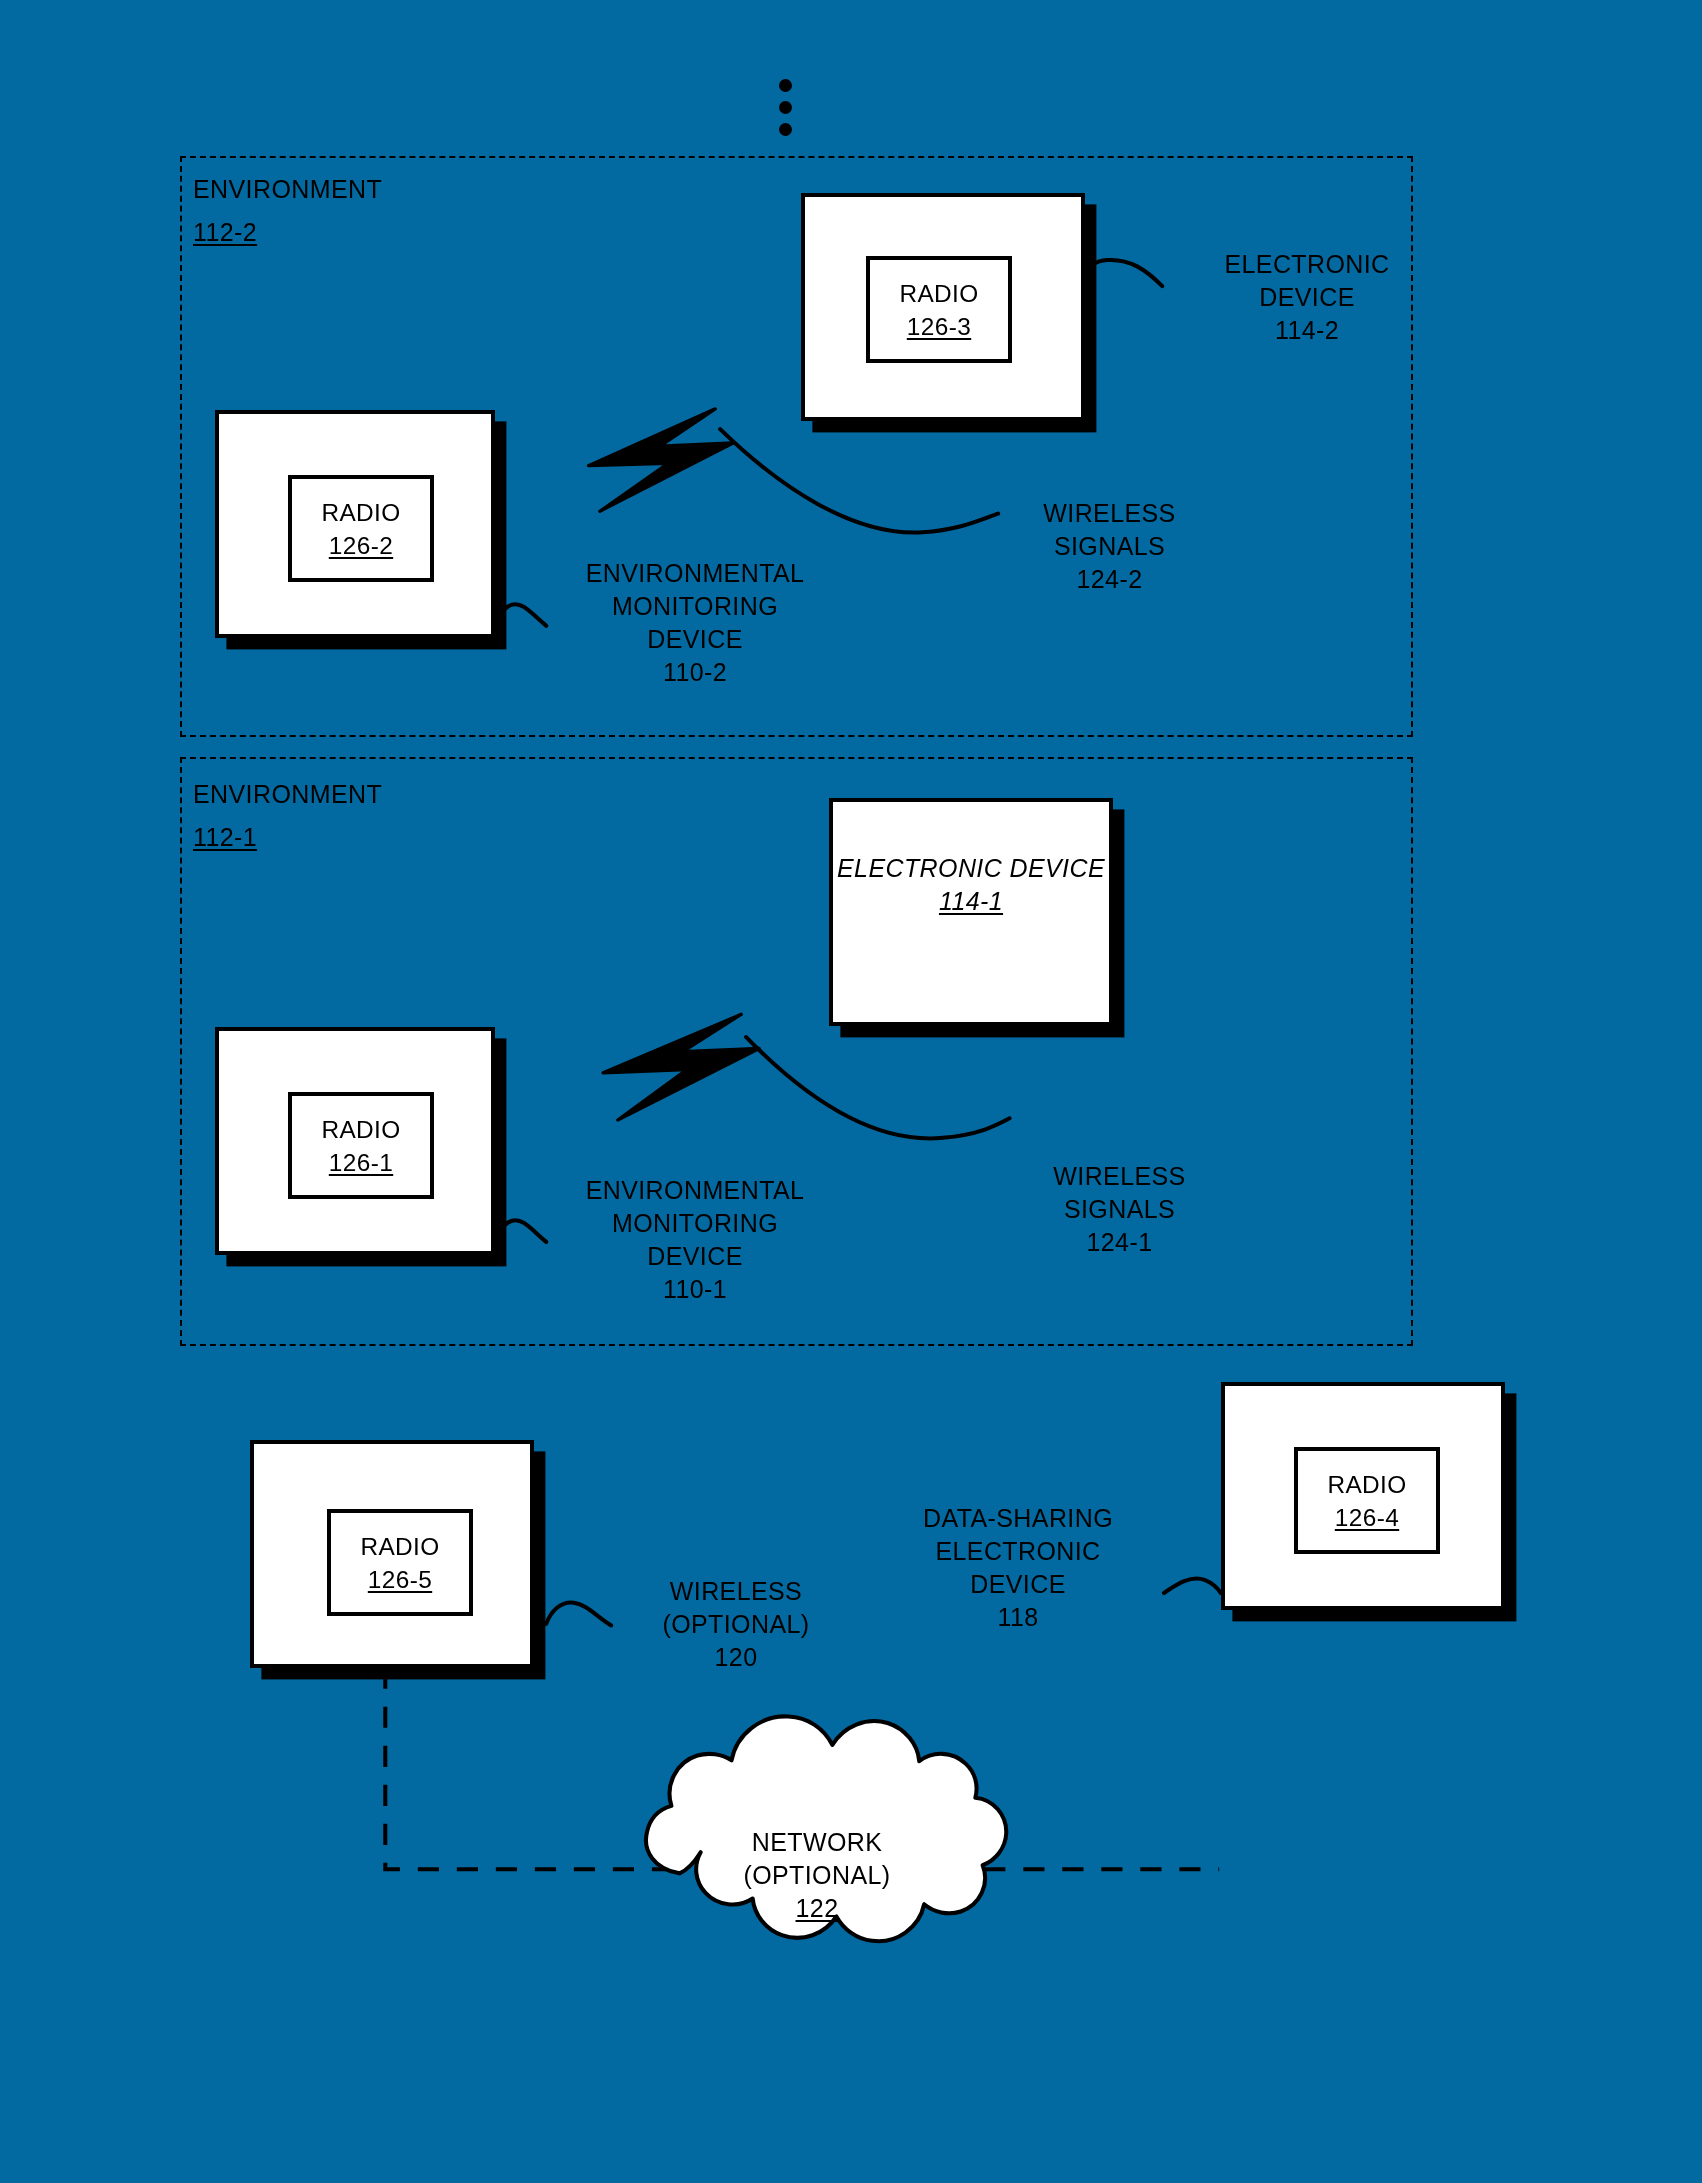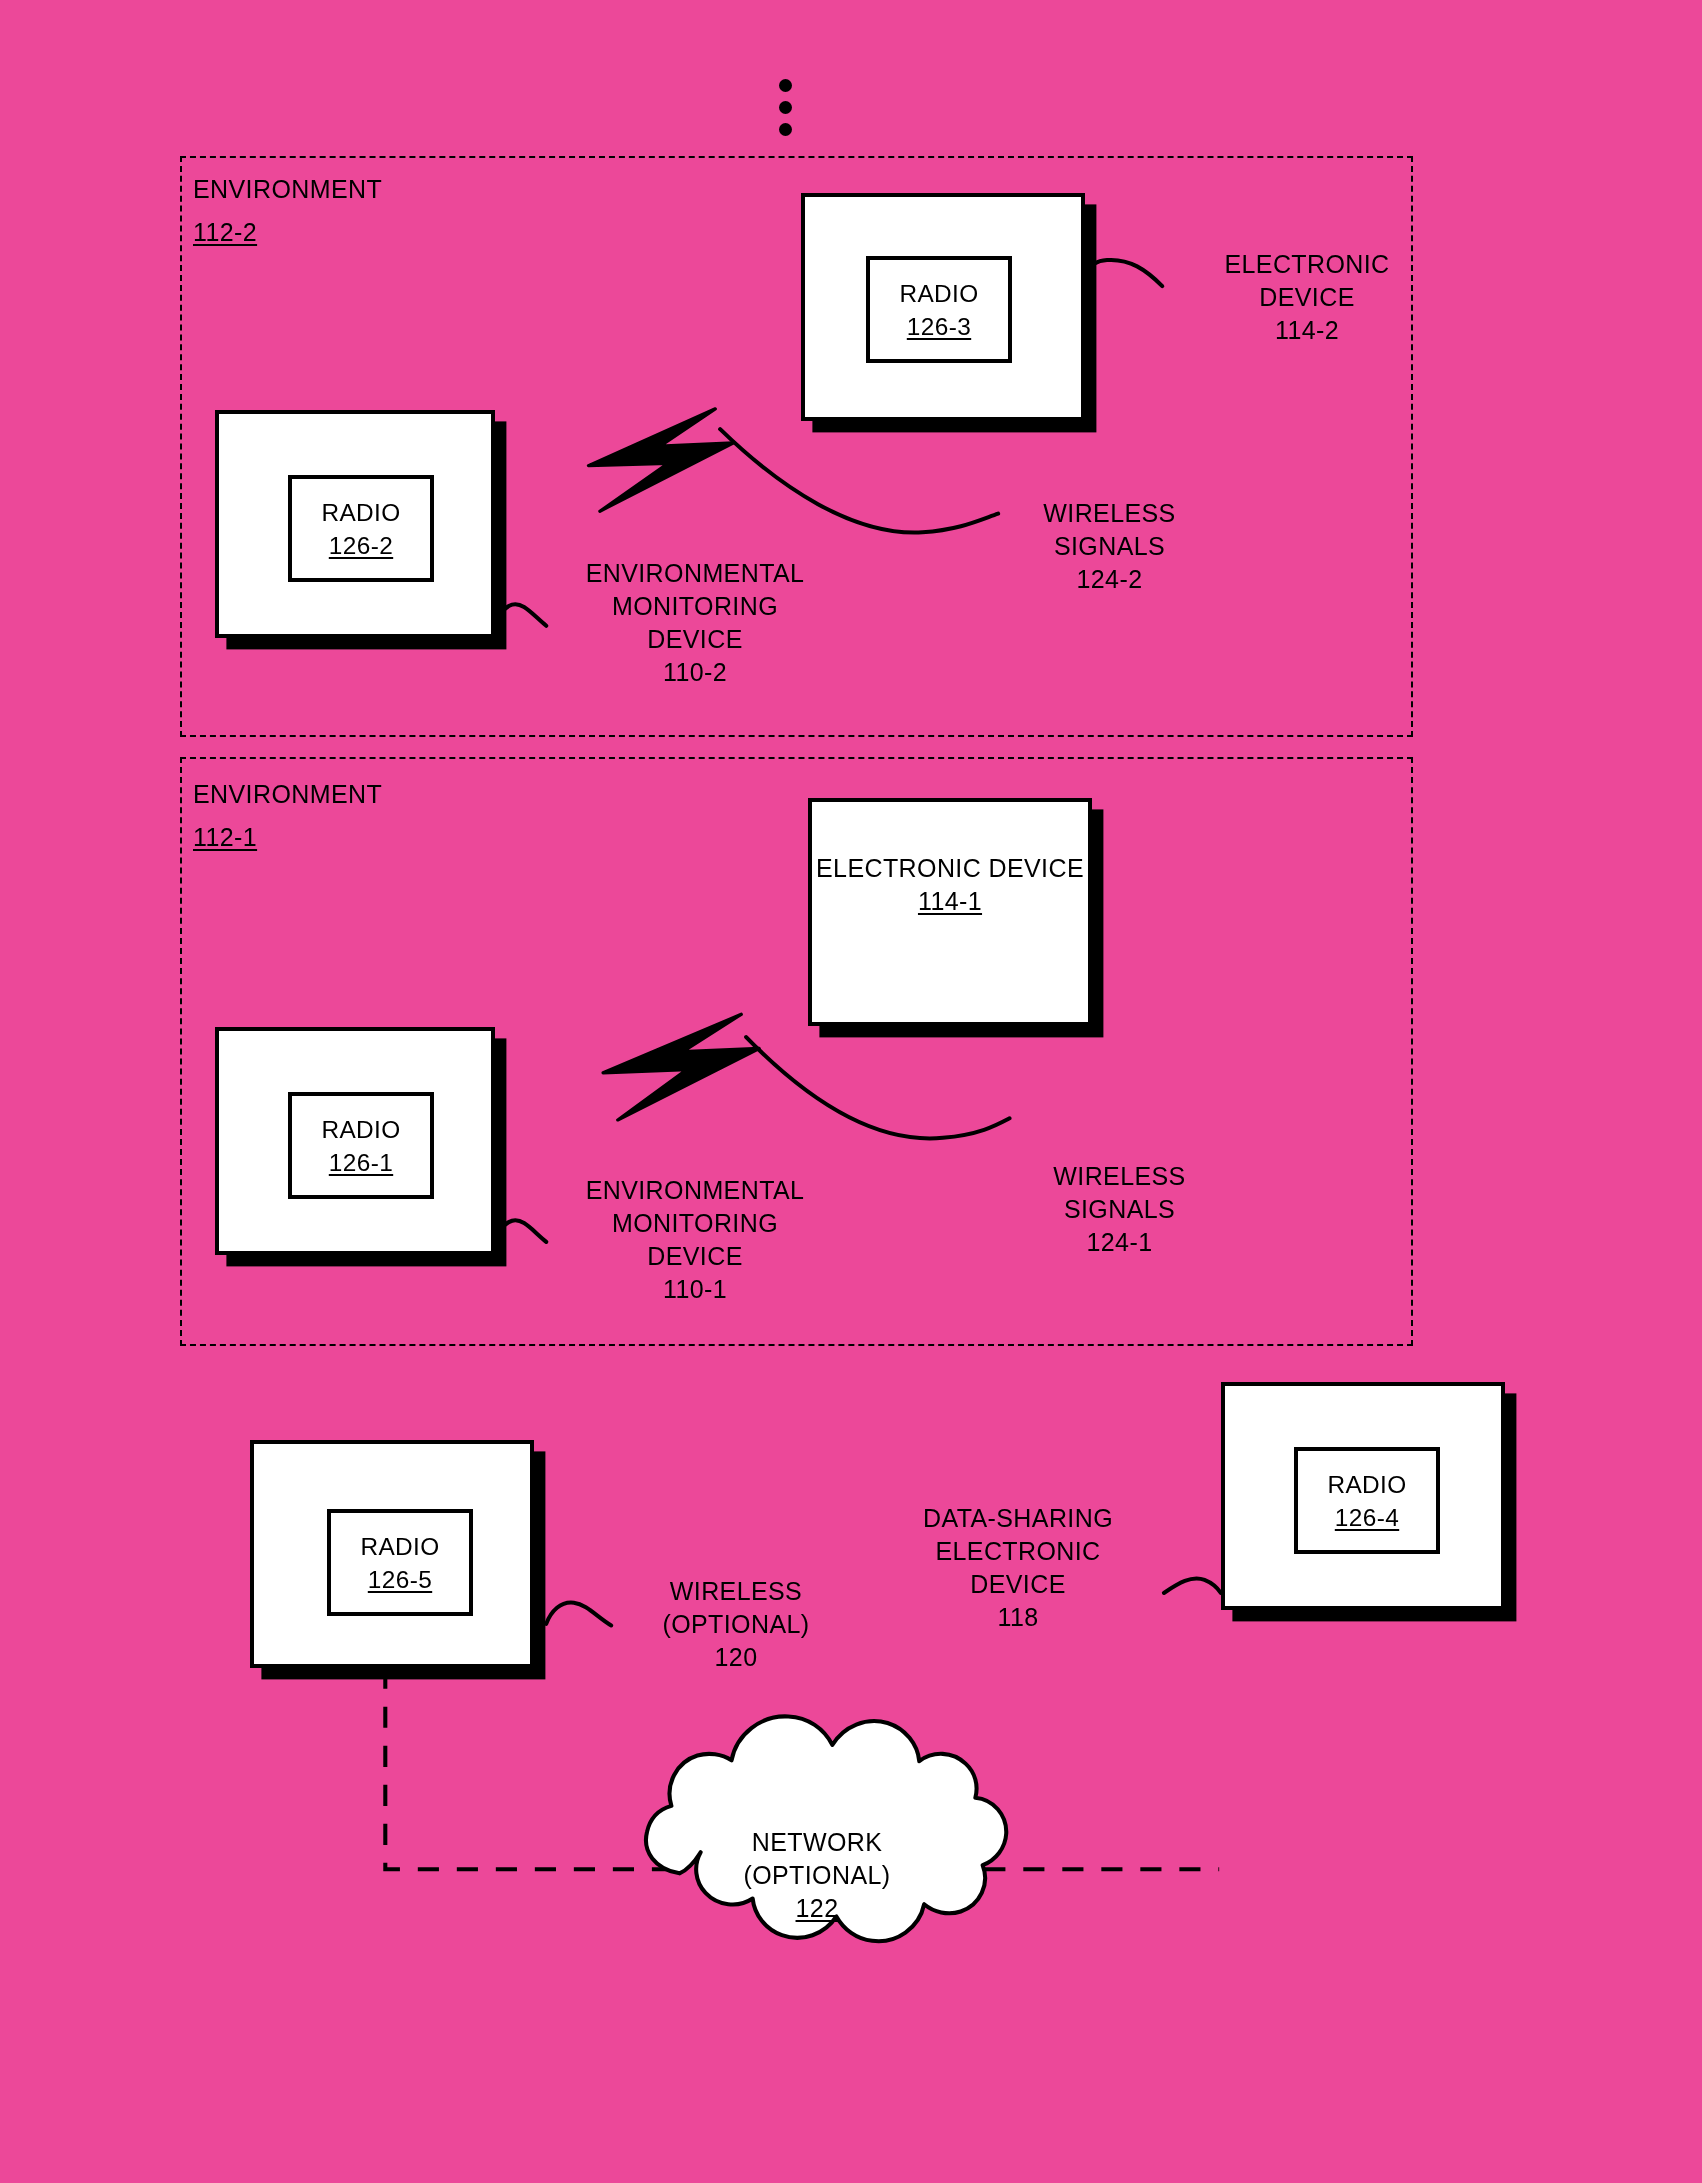--- a/index.html
+++ b/index.html
@@ -8,21 +8,21 @@
     background: #ffffff;
   }
   body {
     font-family: "Liberation Sans", sans-serif;
     color: #000000;
   }
   #page {
     position: relative;
     width: 1702px;
     height: 2183px;
-    background: #ec4899;
+    background: #0369a1;
     overflow: hidden;
   }
 
   
   .env-box {
     position: absolute;
     border: 2.4px dashed #000;
     background: transparent;
   }
   .env-label {
@@ -181,21 +181,21 @@
     <span>124-2</span>
   </div>
 
   <div class="env-box" style="left:180px; top:757px; width:1229px; height:585px;"></div>
 
   <div class="env-label" style="left:193px; top:778px;">
     <span>ENVIRONMENT</span>
     <span class="num">112-1</span>
   </div>
 
-  <div class="device" style="left:808px; top:798px; width:284px; height:228px;">
+  <div class="device" style="left:829px; top:798px; width:284px; height:228px;font-style:italic;">
     <div class="device-text" style="top:50px;">
       <span>ELECTRONIC</span>
       <span>DEVICE</span>
       <span class="num u">114-1</span>
     </div>
   </div>
 
   <div class="device" style="left:215px; top:1027px; width:280px; height:228px;">
     <div class="radio" style="left:69px; top:61px; width:146px; height:107px;">
       <span>RADIO</span>

